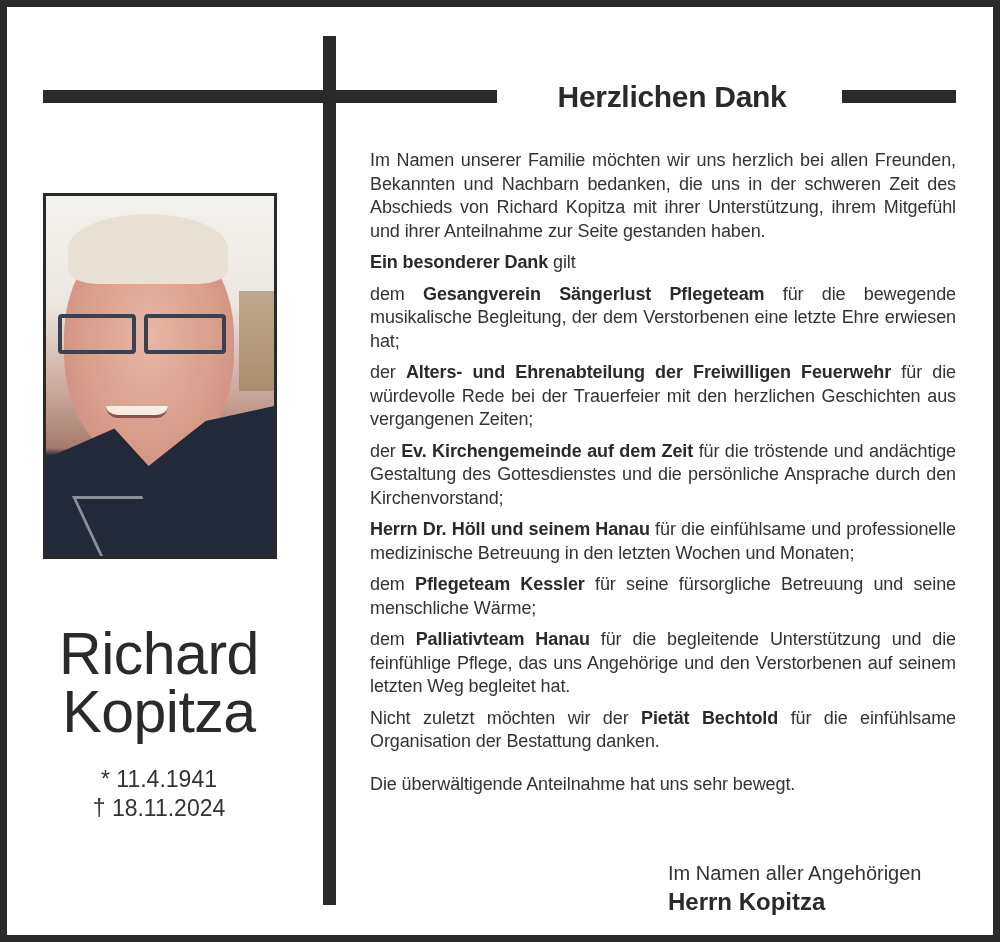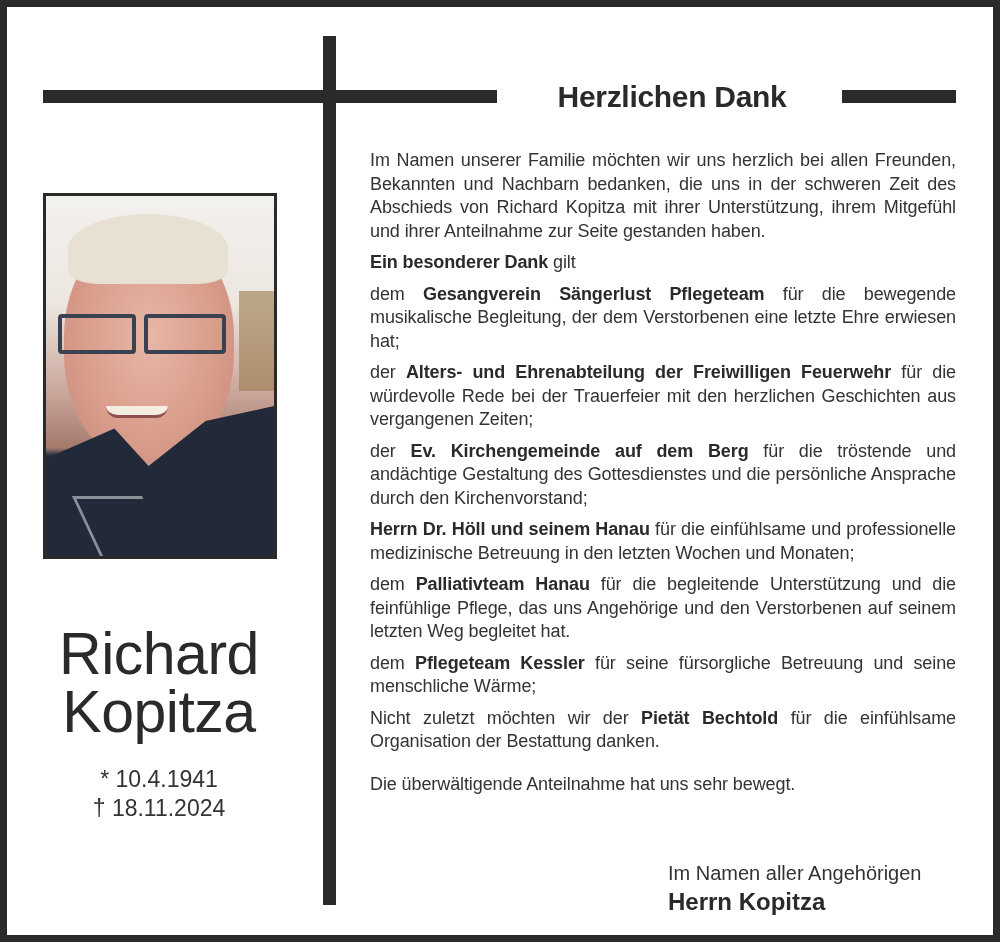--- a/index.html
+++ b/index.html
@@ -94,32 +94,32 @@
     <div class="smile"></div>
     <div class="jacket"></div>
     <div class="zipper"></div>
   </div>
 
   <div class="name">
     <div>Richard</div>
     <div>Kopitza</div>
   </div>
   <div class="dates">
-    <div>* 10.4.1941</div>
+    <div>* 11.4.1941</div>
     <div>† 18.11.2024</div>
   </div>
 
   <div class="body">
     <p>Im Namen unserer Familie möchten wir uns herzlich bei allen Freunden, Bekannten und Nachbarn bedanken, die uns in der schweren Zeit des Abschieds von Richard Kopitza mit ihrer Unterstützung, ihrem Mitgefühl und ihrer Anteilnahme zur Seite gestanden haben.</p>
     <p><b>Ein besonderer Dank</b><span> gilt</span></p>
     <p><span>dem </span><b>Gesangverein Sängerlust Pflegeteam</b><span> für die bewegen­de musikalische Begleitung, der dem Verstorbenen eine letzte Ehre erwiesen hat;</span></p>
     <p><span>der </span><b>Alters- und Ehrenabteilung der Freiwilligen Feuerwehr</b><span> für die würdevolle Rede bei der Trauerfeier mit den herzlichen Ge­schichten aus vergangenen Zeiten;</span></p>
-    <p><span>der </span><b>Ev. Kirchengemeinde auf dem Berg</b><span> für die tröstende und andächtige Gestaltung des Gottesdienstes und die persönliche Ansprache durch den Kirchenvorstand;</span></p>
+    <p><span>der </span><b>Ev. Kirchengemeinde auf dem Zeit</b><span> für die tröstende und andächtige Gestaltung des Gottesdienstes und die persönliche Ansprache durch den Kirchenvorstand;</span></p>
     <p><span></span><b>Herrn Dr. Höll und seinem Hanau</b><span> für die einfühlsame und professi­onelle medizinische Betreuung in den letzten Wochen und Monaten;</span></p>
+    <p><span>dem </span><b>Pflegeteam Kessler</b><span> für seine fürsorgliche Betreuung und seine menschliche Wärme;</span></p>
     <p><span>dem </span><b>Palliativteam Hanau</b><span> für die begleitende Unterstützung und die feinfühlige Pflege, das uns Angehörige und den Verstorbenen auf seinem letzten Weg begleitet hat.</span></p>
-    <p><span>dem </span><b>Pflegeteam Kessler</b><span> für seine fürsorgliche Betreuung und seine menschliche Wärme;</span></p>
     <p><span>Nicht zuletzt möchten wir der </span><b>Pietät Bechtold</b><span> für die einfühlsame Organisation der Bestattung danken.</span></p>
     <p class="closing">Die überwältigende Anteilnahme hat uns sehr bewegt.</p>
   </div>
 
   <div class="sign">Im Namen aller Angehörigen</div>
   <div class="sign-name">Herrn Kopitza</div>
 </div>
 
 </body></html>

